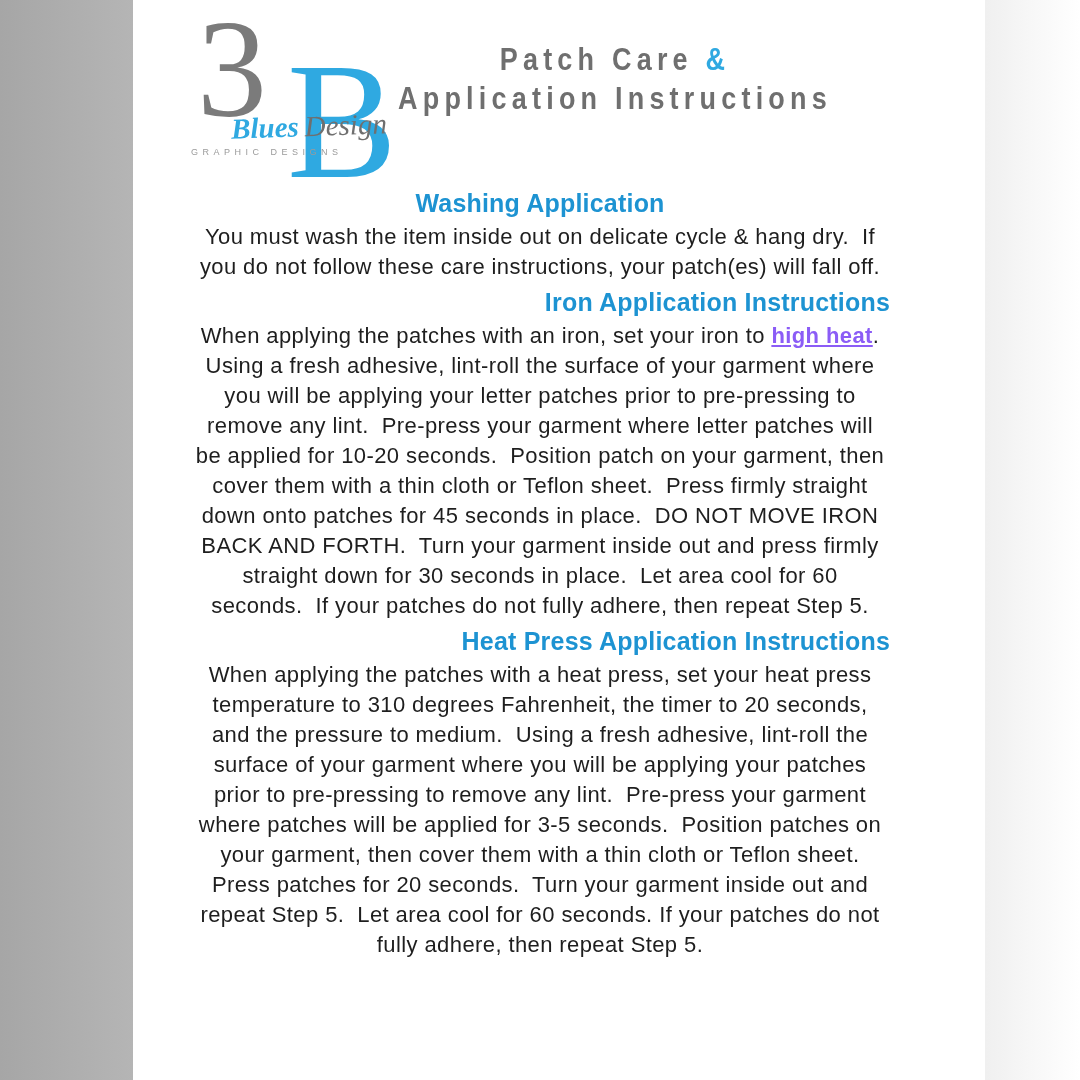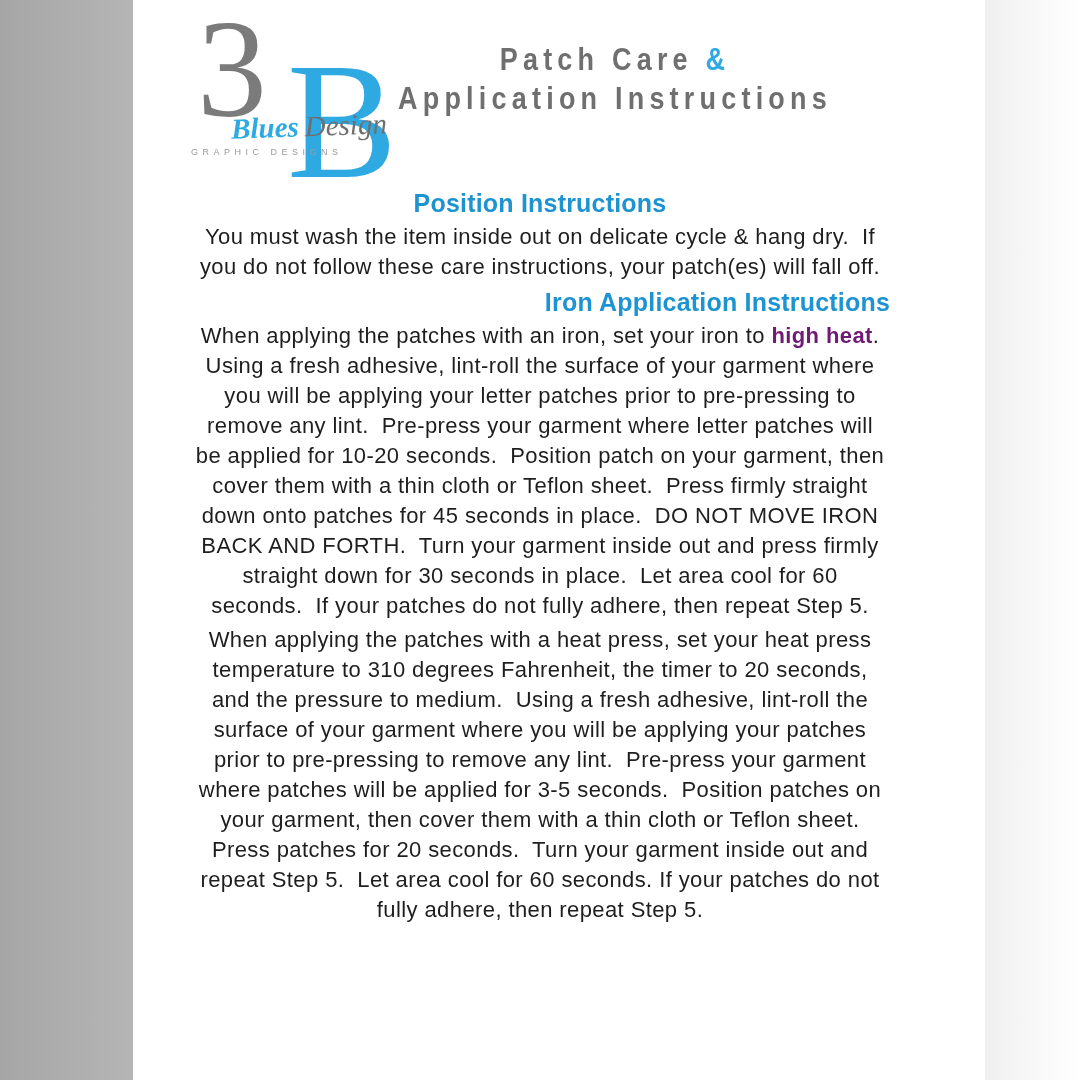--- a/index.html
+++ b/index.html
@@ -64,21 +64,21 @@
     color:#1d93d2;letter-spacing:0.2px;
   }
   .section-heading + .body-text{margin-top:2px;}
   .body-text + .section-heading{margin-top:4px;text-align:right;}
   .body-text{
     margin:4px;
     font-size:22px;line-height:30px;
     color:#1e1e1e;letter-spacing:0.4px;
     white-space:pre-wrap;
   }
-  .body-text strong{font-weight:bold;color:#701a75;}
+  .body-text strong{font-weight:bold;color:#8b5cf6;text-decoration:underline;}
 </style>
 </head>
 <body>
 
 <div class="page">
 
   <div class="left-bar"></div>
   <div class="right-fade"></div>
 
   <header class="header">
@@ -92,23 +92,24 @@
 
     <div class="title">
       <div class="title-line"><span>Patch Care</span> <span class="amp">&amp;</span></div>
       <div class="title-line">Application Instructions</div>
     </div>
 
   </header>
 
   <main class="content">
 
-    <h2 class="section-heading">Position Instructions</h2>
+    <h2 class="section-heading">Washing Application</h2>
     <p class="body-text">You must wash the item inside out on delicate cycle &amp; hang dry.  If you do not follow these care instructions, your patch(es) will fall off.</p>
 
     <h2 class="section-heading">Iron Application Instructions</h2>
     <p class="body-text"><span>When applying the patches with an iron, set your iron to </span><strong>high heat</strong><span>.  Using a fresh adhesive, lint-roll the surface of your garment where you will be applying your letter patches prior to pre-pressing to remove any lint.  Pre-press your garment where letter patches will be applied for 10-20 seconds.  Position patch on your garment, then cover them with a thin cloth or Teflon sheet.  Press firmly straight down onto patches for 45 seconds in place.  DO NOT MOVE IRON BACK AND FORTH.  Turn your garment inside out and press firmly straight down for 30 seconds in place.  Let area cool for 60 seconds.  If your patches do not fully adhere, then repeat Step 5.</span></p>
 
+    <h2 class="section-heading">Heat Press Application Instructions</h2>
     <p class="body-text">When applying the patches with a heat press, set your heat press temperature to 310 degrees Fahrenheit, the timer to 20 seconds, and the pressure to medium.  Using a fresh adhesive, lint-roll the surface of your garment where you will be applying your patches prior to pre-pressing to remove any lint.  Pre-press your garment where patches will be applied for 3-5 seconds.  Position patches on your garment, then cover them with a thin cloth or Teflon sheet.  Press patches for 20 seconds.  Turn your garment inside out and repeat Step 5.  Let area cool for 60 seconds. If your patches do not fully adhere, then repeat Step 5.</p>
 
   </main>
 
 </div>
 
 </body></html>

